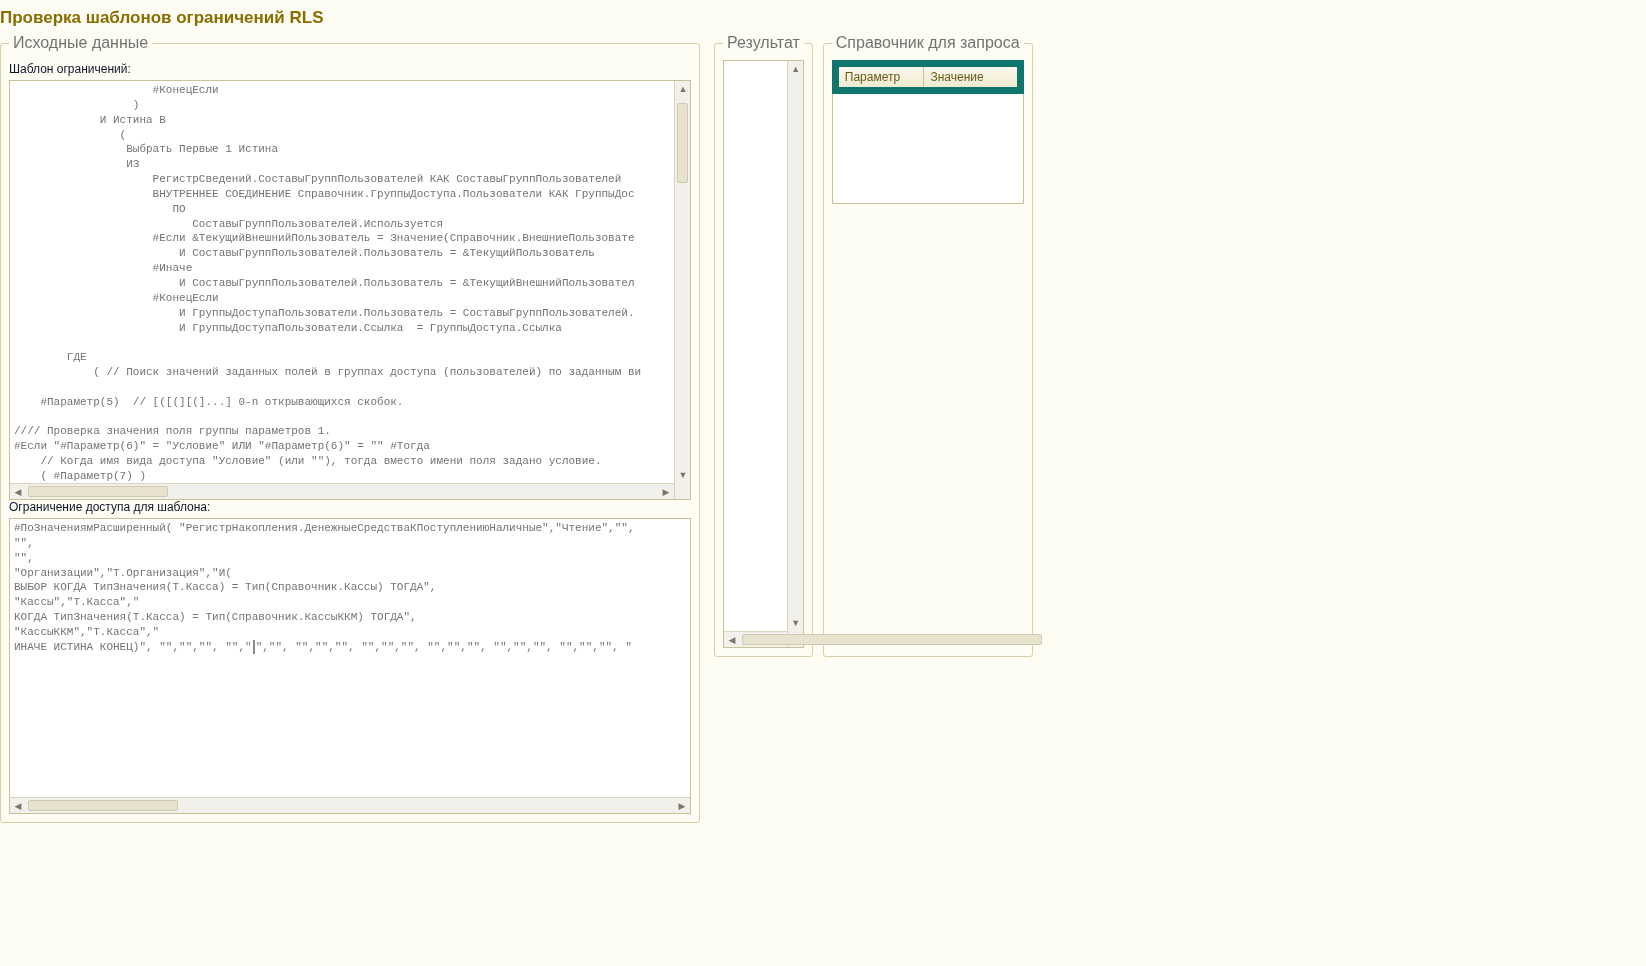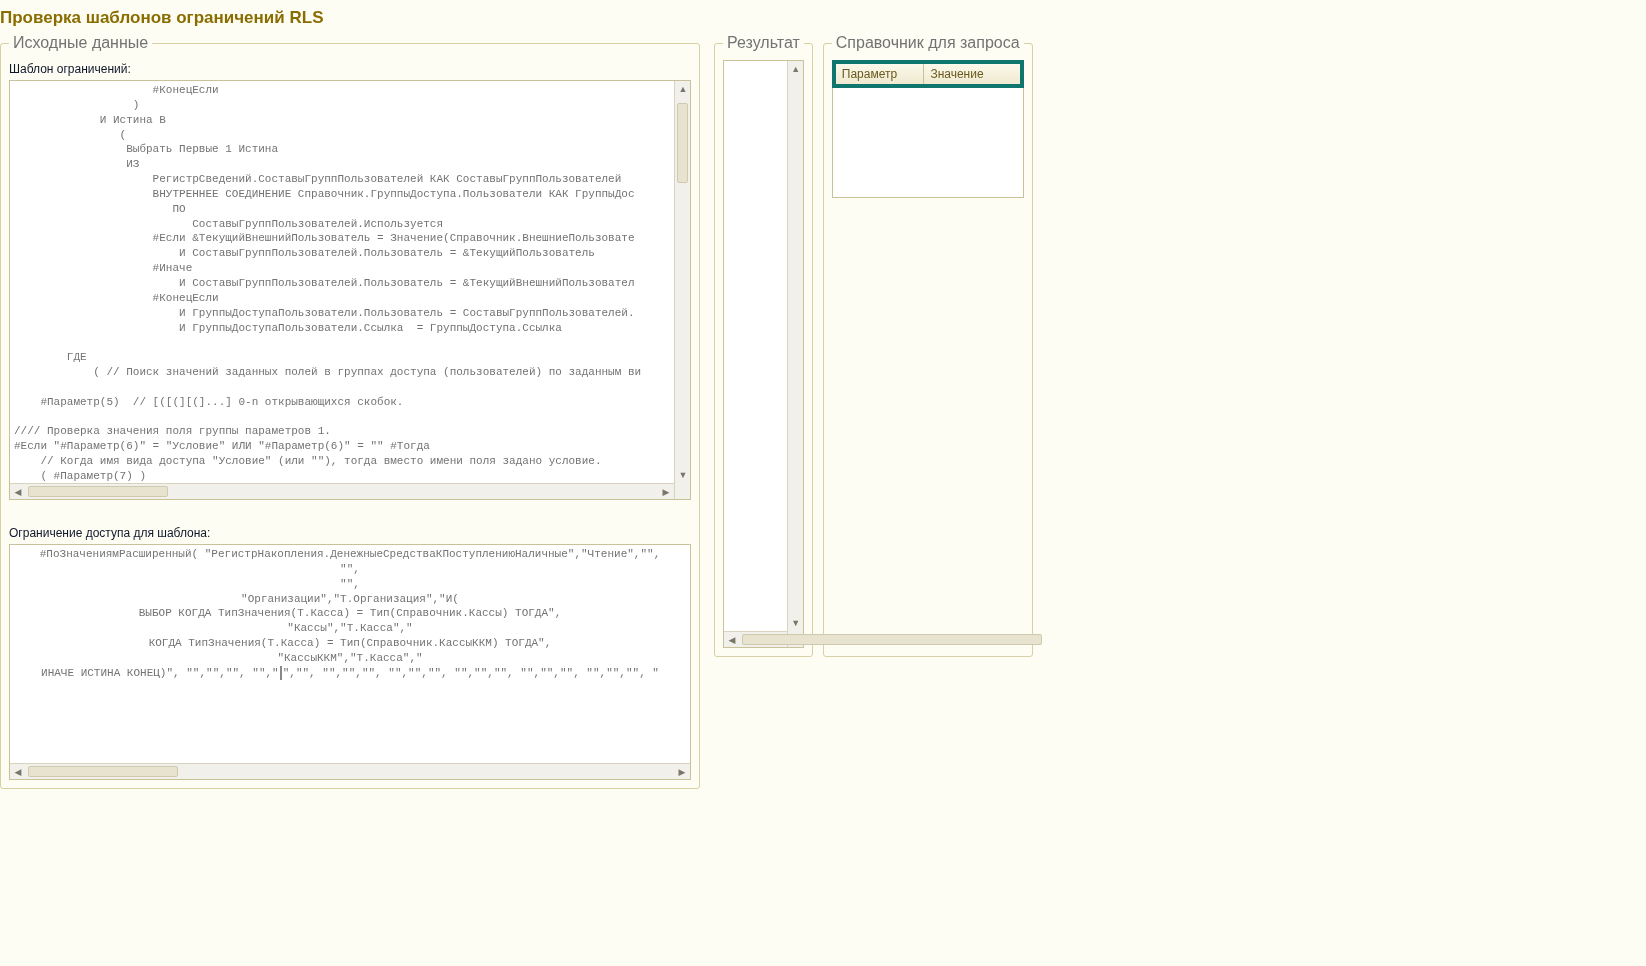--- a/index.html
+++ b/index.html
@@ -117,30 +117,30 @@
   .sb-corner {
     width:16px;height:16px;
     background:#f1f0ea;
     border-left:1px solid #d8d4c0;
   }
 
   
   #box-template .code-box { height: 386px; padding-right:18px; }
   #box-template { height: 420px; }
   #box-access .code-box { height: 262px; }
-  #box-access { height: 236px; text-align: center; }
+  #box-access { height: 296px; }
   #box-result .code-box { height: 554px; padding-right:18px;}
   #box-result { height: 588px; }
 
   
   .param-table {
     width:100%;
     border-collapse: collapse;
     background:#fff;
-    border:4px solid #0f766e;
+    border:7px solid #0f766e;
   }
   .param-table th {
     text-align:left;
     font-weight:normal;
     color:#6b5a1c;
     background: linear-gradient(#fbf9ec,#efe9cf);
     border:1px solid #c9c197;
     padding:3px 6px;
     font-size:12px;
   }
@@ -214,21 +214,21 @@
               <div class="sb-btn">◀</div>
               <div class="sb-track-h">
                   <div class="sb-thumb-h" style="left:2px;width:140px;"></div>
                 </div>
               <div class="sb-btn">▶</div>
             </div>
             <div class="sb-corner"></div>
           </div>
         </div>
 
-        <div class="field-label" style="margin-top:26px">Ограничение доступа для шаблона:</div>
+        <div class="field-label" style="margin-top:0">Ограничение доступа для шаблона:</div>
         <div class="code-box-wrap" id="box-access">
           <div class="code-box"><span>#ПоЗначениямРасширенный( "РегистрНакопления.ДенежныеСредстваКПоступлениюНаличные","Чтение","",
 "",
 "",
 "Организации","Т.Организация","И(
 ВЫБОР КОГДА ТипЗначения(Т.Касса) = Тип(Справочник.Кассы) ТОГДА",
 "Кассы","Т.Касса","
 КОГДА ТипЗначения(Т.Касса) = Тип(Справочник.КассыККМ) ТОГДА",
 "КассыККМ","Т.Касса","
 ИНАЧЕ ИСТИНА КОНЕЦ)", "","","", "","</span><span class="caret"></span><span>","", "","","", "","","", "","","", "","","", "","","", "</span></div>

